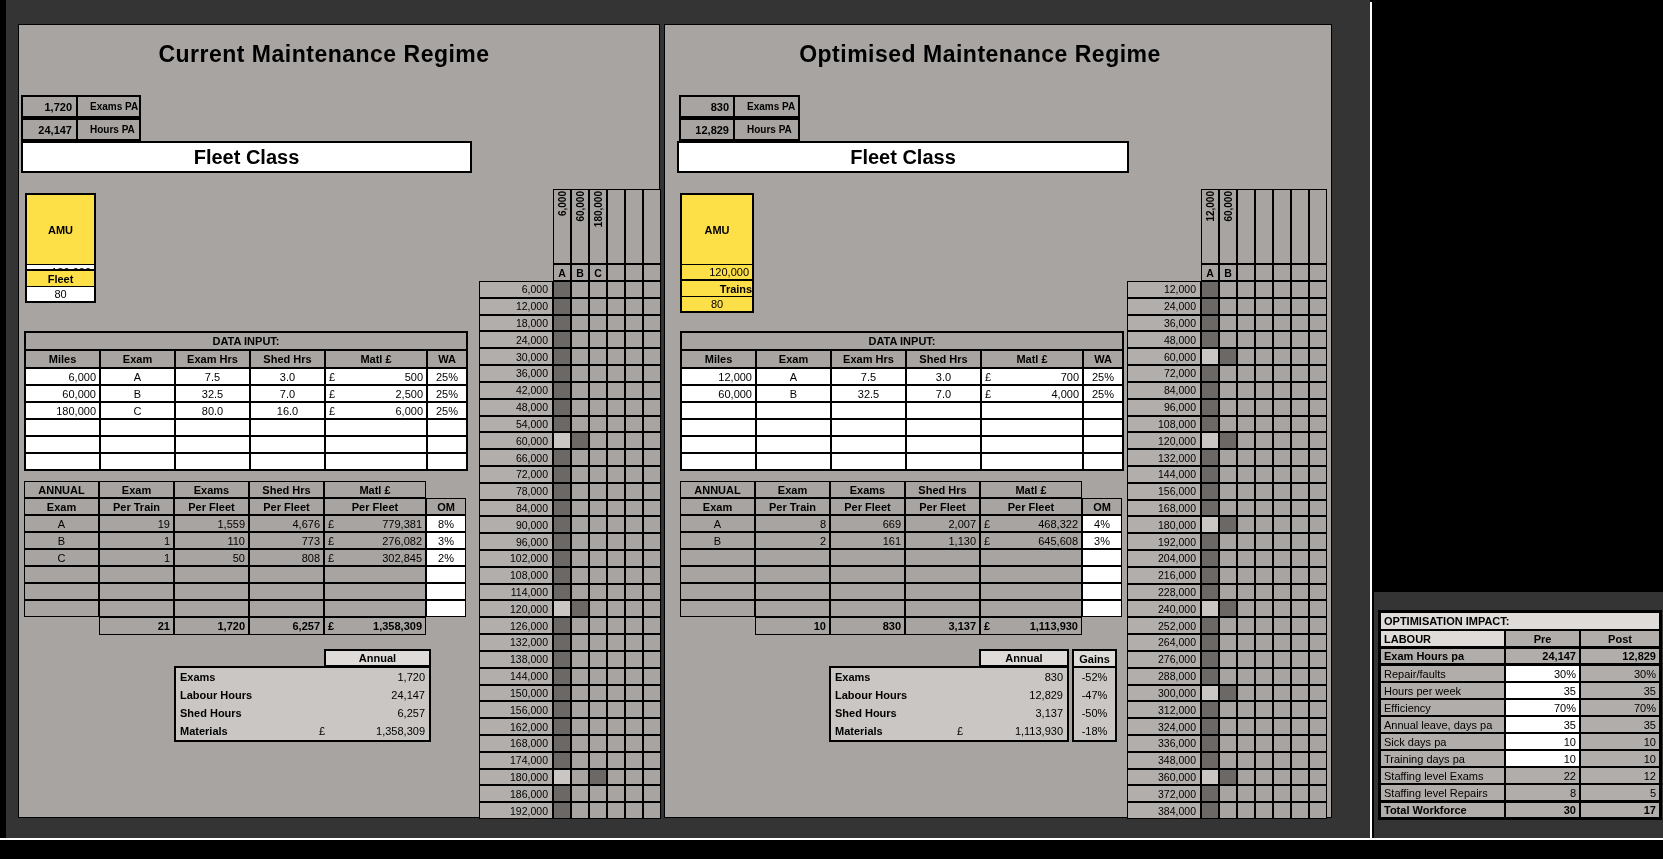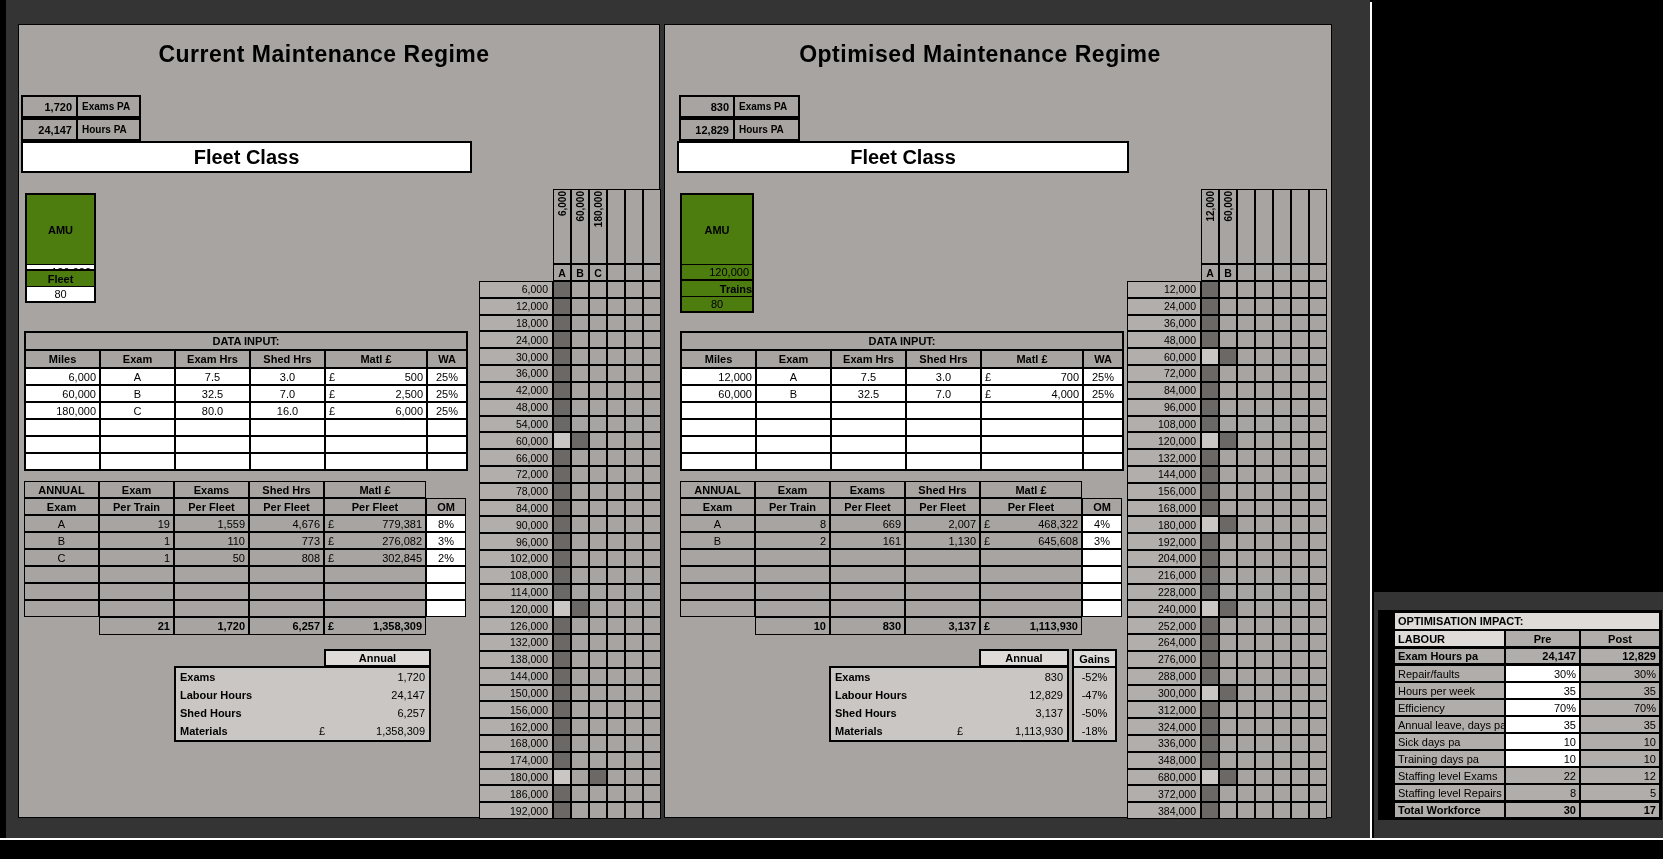--- a/index.html
+++ b/index.html
@@ -7,33 +7,33 @@
           font-family:"Liberation Sans",sans-serif;color:#000;}
   .appwin{position:absolute;left:6px;top:0;width:1364px;height:838px;background:#343434;}
   .panel{position:absolute;top:24px;height:794px;background:#a8a4a1;border:1px solid #000;box-sizing:border-box;}
   .panel.pl{left:18px;width:642px;}
   .panel.pr{left:664px;width:668px;}
   .ptitle{position:absolute;top:16px;text-align:center;font-size:23px;font-weight:bold;letter-spacing:.5px;}
   .statrow{position:absolute;display:flex;}
   .scell{border:2px solid #000;box-sizing:border-box;height:23px;display:flex;align-items:center;
          font-weight:bold;background:#a8a4a1;}
   .scell.v{justify-content:flex-end;padding-right:4px;font-size:11px;border-right:1px solid #000;}
-  .scell.l{padding-left:4px;font-size:10px;border-left:1px solid #000;}
+  .scell.l{padding-left:12px;font-size:10px;border-left:1px solid #000;}
   .banner{position:absolute;height:32px;background:#fff;border:2px solid #000;box-sizing:border-box;
           display:flex;align-items:center;justify-content:center;font-size:20px;font-weight:bold;}
-  .amubox{position:absolute;border:2px solid #000;box-sizing:border-box;background:#4d7c0f;}
+  .amubox{position:absolute;border:2px solid #000;box-sizing:border-box;background:#fde047;}
   .amubox .r{border-top:1px solid #000;box-sizing:border-box;display:flex;align-items:center;font-size:11px;}
   .amubox .r:first-child{border-top:none;}
   .c{border:1px solid #000;box-sizing:border-box;background:#a8a4a1;display:flex;align-items:center;
      font-size:11px;overflow:hidden;white-space:nowrap;}
   .c.white{background:#fff;}
   .c.bold{font-weight:bold;}
   .c.center{justify-content:center;}
   .c.right{justify-content:flex-end;padding-right:3px;}
-  .c.left{padding-left:3px;margin-left:14px;}
+  .c.left{padding-left:3px;}
   .c.money{justify-content:space-between;padding:0 3px;}
   .c.ghost{border:none;background:transparent;}
   .xtable{position:absolute;display:grid;border:1px solid #000;}
   .sumhead{position:absolute;border:2px solid #000;box-sizing:border-box;background:#dedbd8;
            display:flex;align-items:center;justify-content:center;font-weight:bold;font-size:11px;}
   .sumbody{position:absolute;border:2px solid #000;box-sizing:border-box;background:#c9c6c3;}
   .sumrow{display:flex;align-items:center;height:18px;font-size:11px;padding:0 4px;}
   .sumrow .lbl{flex:1;font-weight:bold;}
   .sumrow .cur{width:20px;}
   .sumrow .val{width:86px;text-align:right;}
@@ -962,21 +962,21 @@
           <div class="c "></div>
           <div class="c "></div>
           <div class="c lab">348,000</div>
           <div class="c dark"></div>
           <div class="c "></div>
           <div class="c "></div>
           <div class="c "></div>
           <div class="c "></div>
           <div class="c "></div>
           <div class="c "></div>
-          <div class="c lab">680,000</div>
+          <div class="c lab">360,000</div>
           <div class="c lite"></div>
           <div class="c dark"></div>
           <div class="c "></div>
           <div class="c "></div>
           <div class="c "></div>
           <div class="c "></div>
           <div class="c "></div>
           <div class="c lab">372,000</div>
           <div class="c dark"></div>
           <div class="c "></div>

